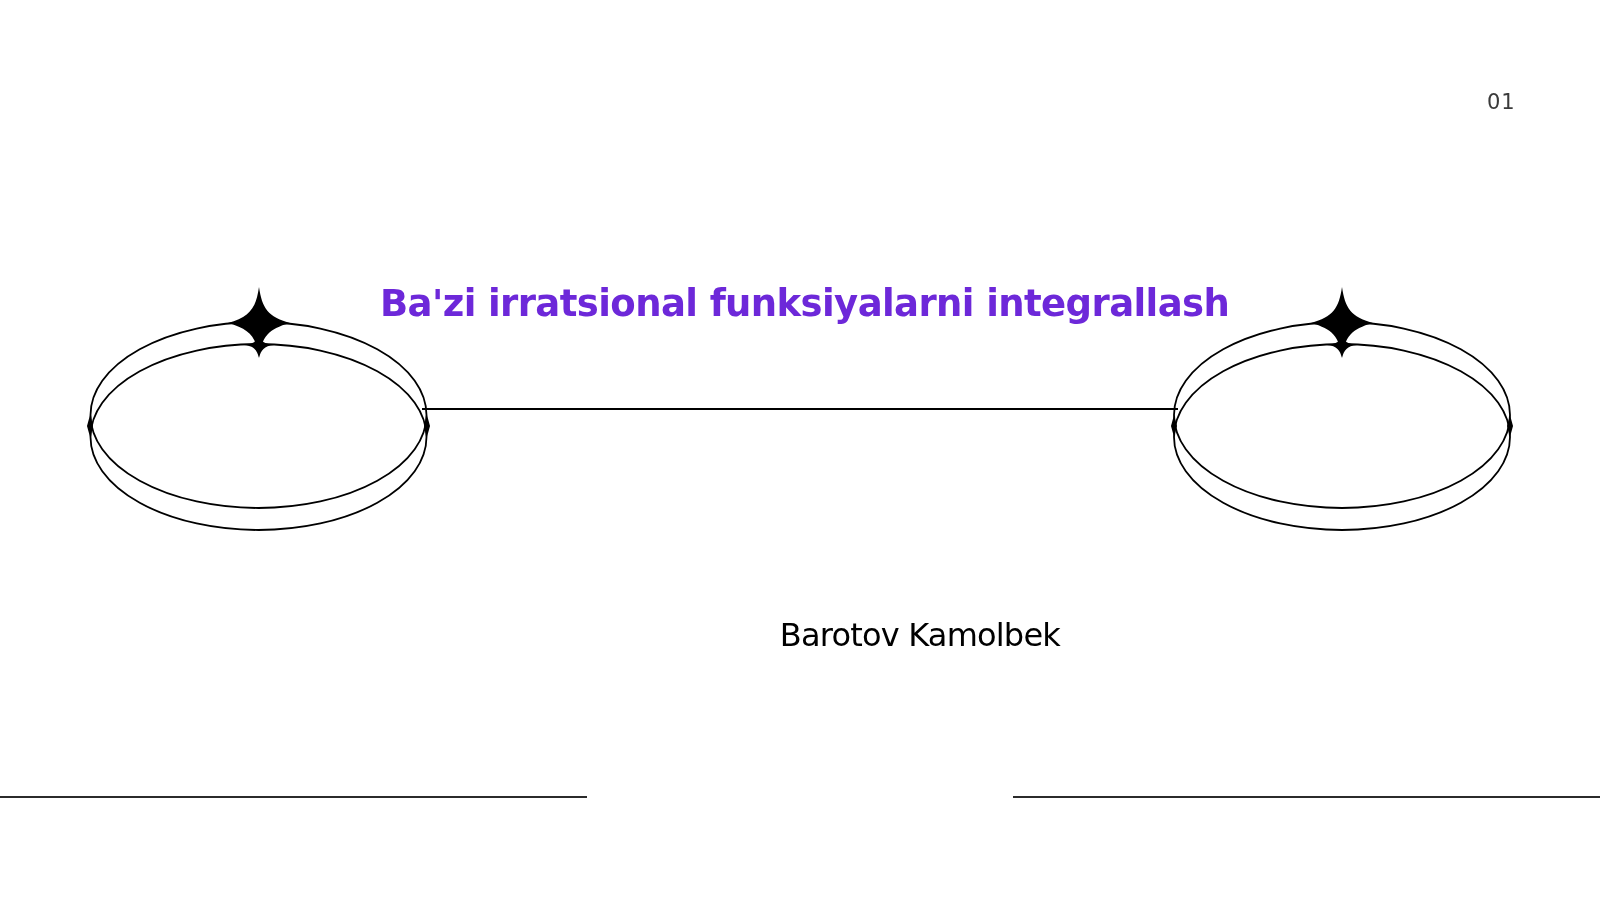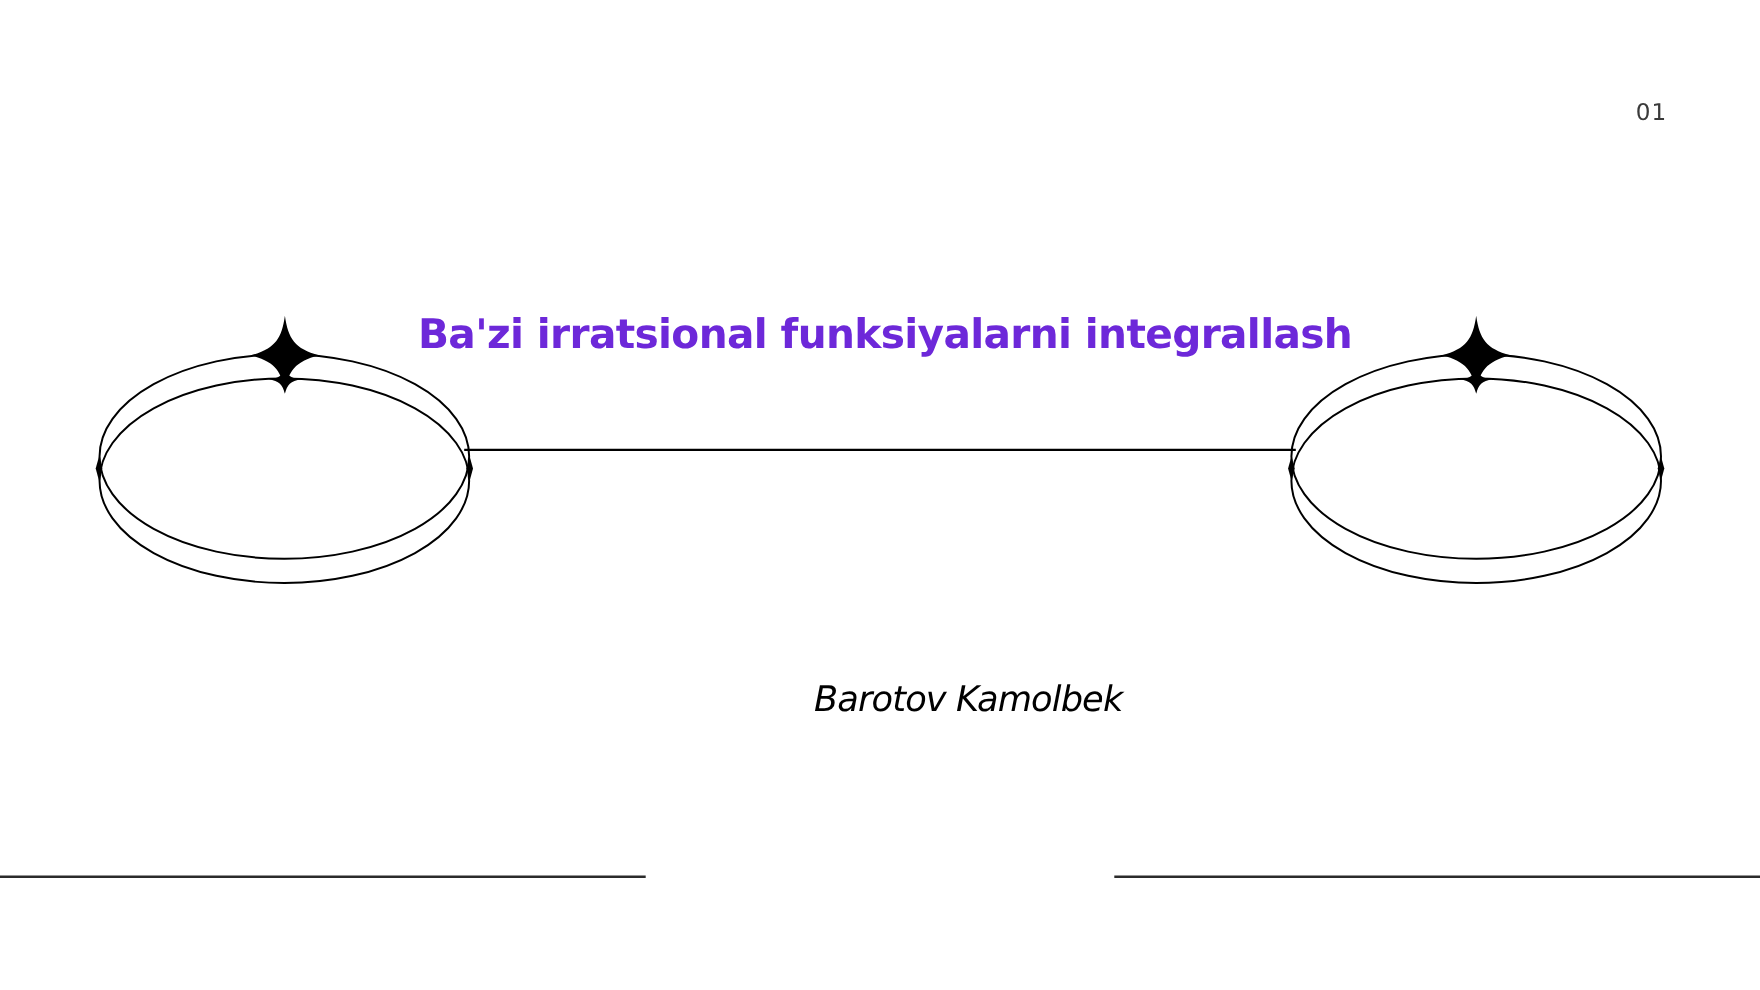--- a/index.html
+++ b/index.html
@@ -47,23 +47,22 @@
       font-size: 37px;
       letter-spacing: -0.6px;
       color: #6d28d9;
       white-space: nowrap;
     }
     .author {
       position: absolute;
       left: 740px;
       top: 616px;
       width: 320px;
-      text-align: left;
+      text-align: right;
       font-family: "DejaVu Sans", "Liberation Sans", sans-serif;
-      font-style: italic;
       font-size: 32px;
       letter-spacing: -0.8px;
       color: #000000;
       white-space: nowrap;
     }
   </style>
 </head>
 <body>
 
 <div class="slide">

